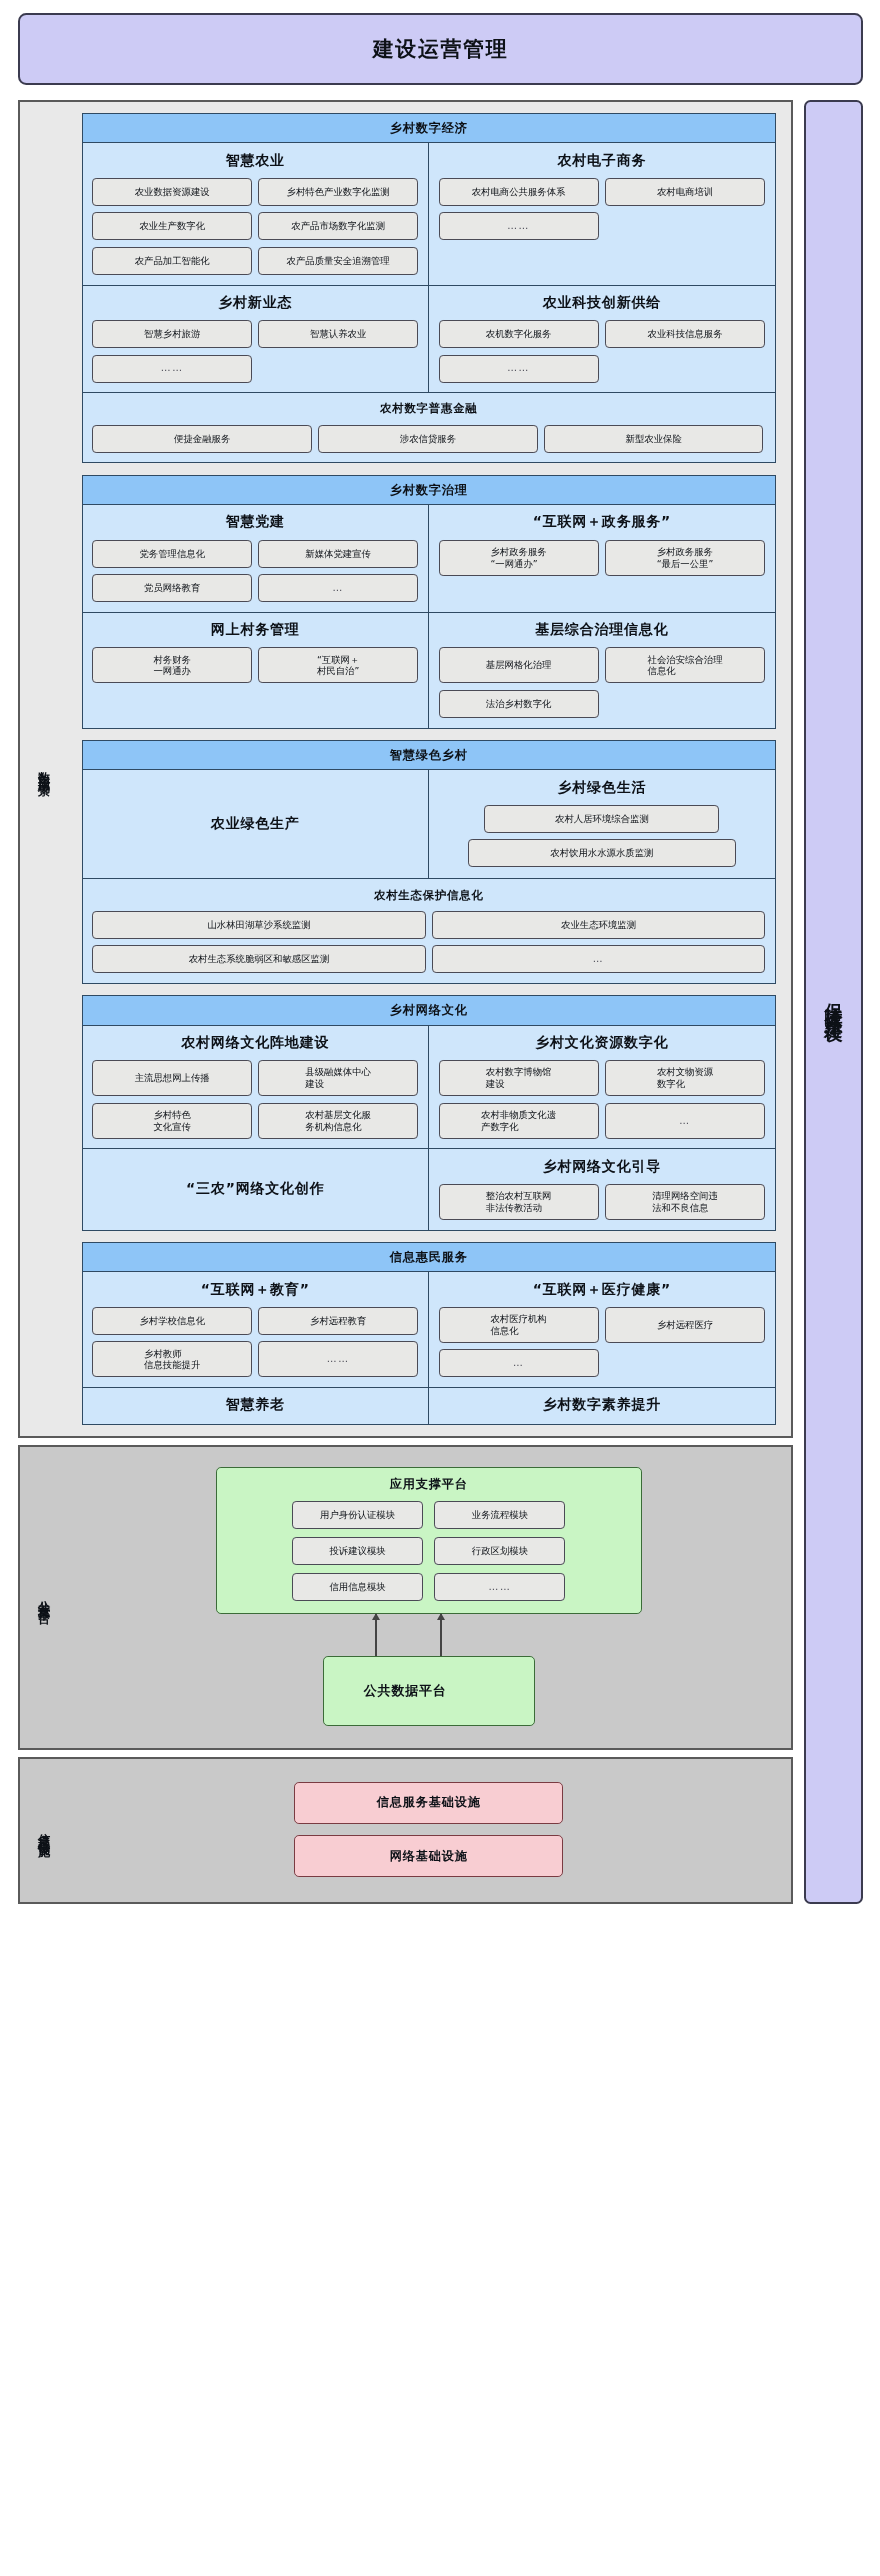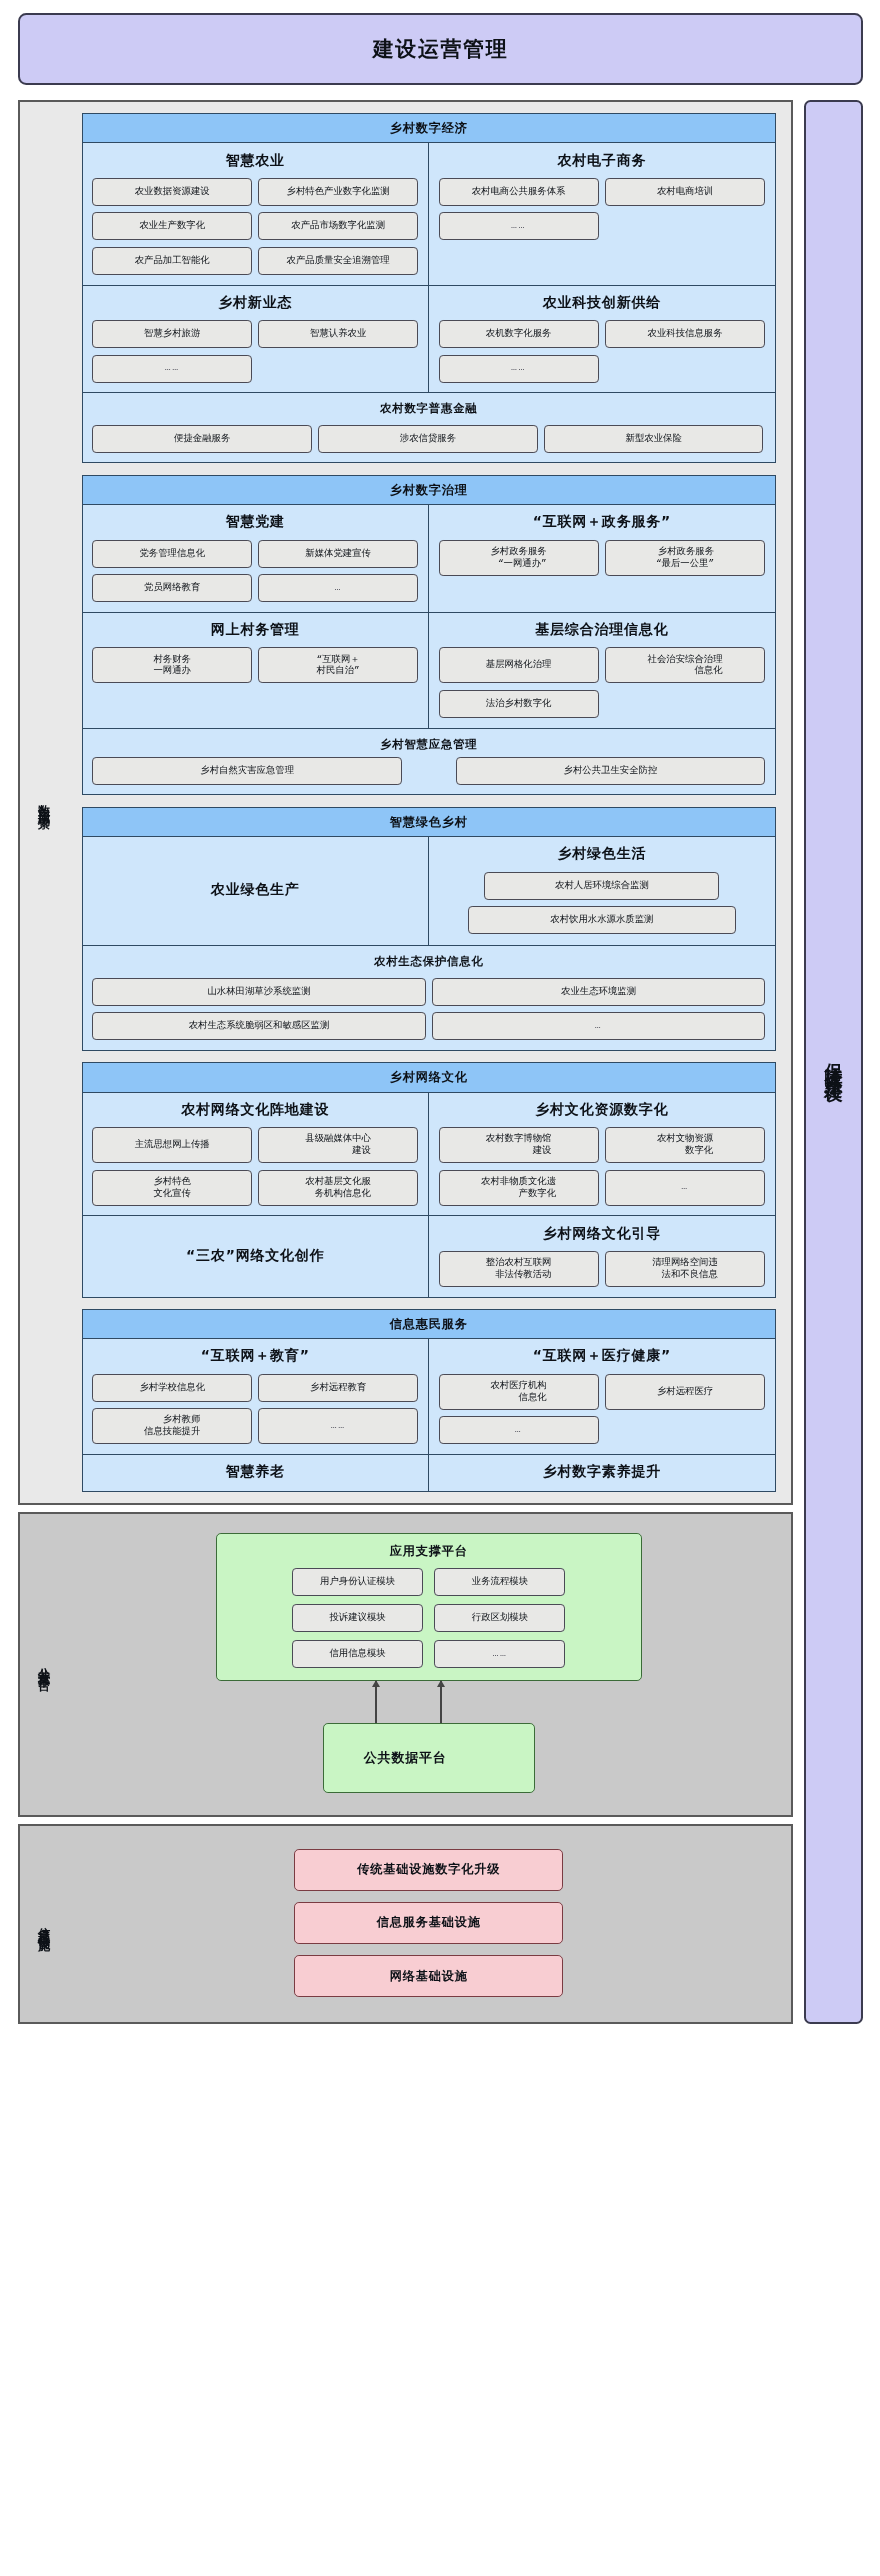--- a/index.html
+++ b/index.html
@@ -90,21 +90,21 @@
   .chips.c2 > .chip { width: calc(50% - 3.3px); }
   .chips.c3 > .chip { width: calc(33.333% - 4.9px); }
   .chip {
     background: #e8e8e6;
     border: 1.6px solid #4a4a55;
     border-radius: 4.1px;
     font-size: 9.4px;
     min-height: 28px;
     padding: 3.3px 4.1px;
     display: flex; align-items: center; justify-content: center;
-    text-align: right; line-height: 1.25; font-family: Liberation Mono, monospace;
+    text-align: left; line-height: 1.25;
   }
   .chip.tall { min-height: 36px; }
   .chip.ell { color: #4a4a55; letter-spacing: 1.6px; font-size: 9.8px; }
 
   
   .band {
     border-top: 1.6px solid #2f4a63;
     background: #cfe6fb;
     padding: 8.2px 9.8px 9.8px 9.8px;
   }
@@ -258,27 +258,20 @@
                 </div>
               </div>
               <div class="cell">
                 <div class="cell-title">基层综合治理信息化</div>
                 <div class="chips c2">
                   <div class="chip">基层网格化治理</div>
                   <div class="chip tall" style="white-space:pre-line">社会治安综合治理
 信息化</div>
                   <div class="chip">法治乡村数字化</div>
                 </div>
-              </div>
-            </div>
-            <div class="emg">
-              <div class="emg-title">乡村智慧应急管理</div>
-              <div class="emg-row">
-                <div class="chip">乡村自然灾害应急管理</div>
-                <div class="chip">乡村公共卫生安全防控</div>
               </div>
             </div>
           </div>
 
           <div class="module">
             <div class="module-title">智慧绿色乡村</div>
             <div class="grid2">
               <div class="cell center-only" style="min-height:108px">
                 <div class="cell-title alone">农业绿色生产</div>
               </div>
@@ -409,23 +402,20 @@
         </div>
       </div>
 
       <div class="tier tier-infra">
         <div class="tier-label">
           <span class="vl">信息基础设施</span>
         </div>
         <div class="tier-body">
           <div class="infra-wrap">
             <div class="pink-box">
-              <span>传统基础设施数字化升级</span>
-            </div>
-            <div class="pink-box">
               <span>信息服务基础设施</span>
             </div>
             <div class="pink-box">
               <span>网络基础设施</span>
             </div>
           </div>
         </div>
       </div>
 
     </div>

